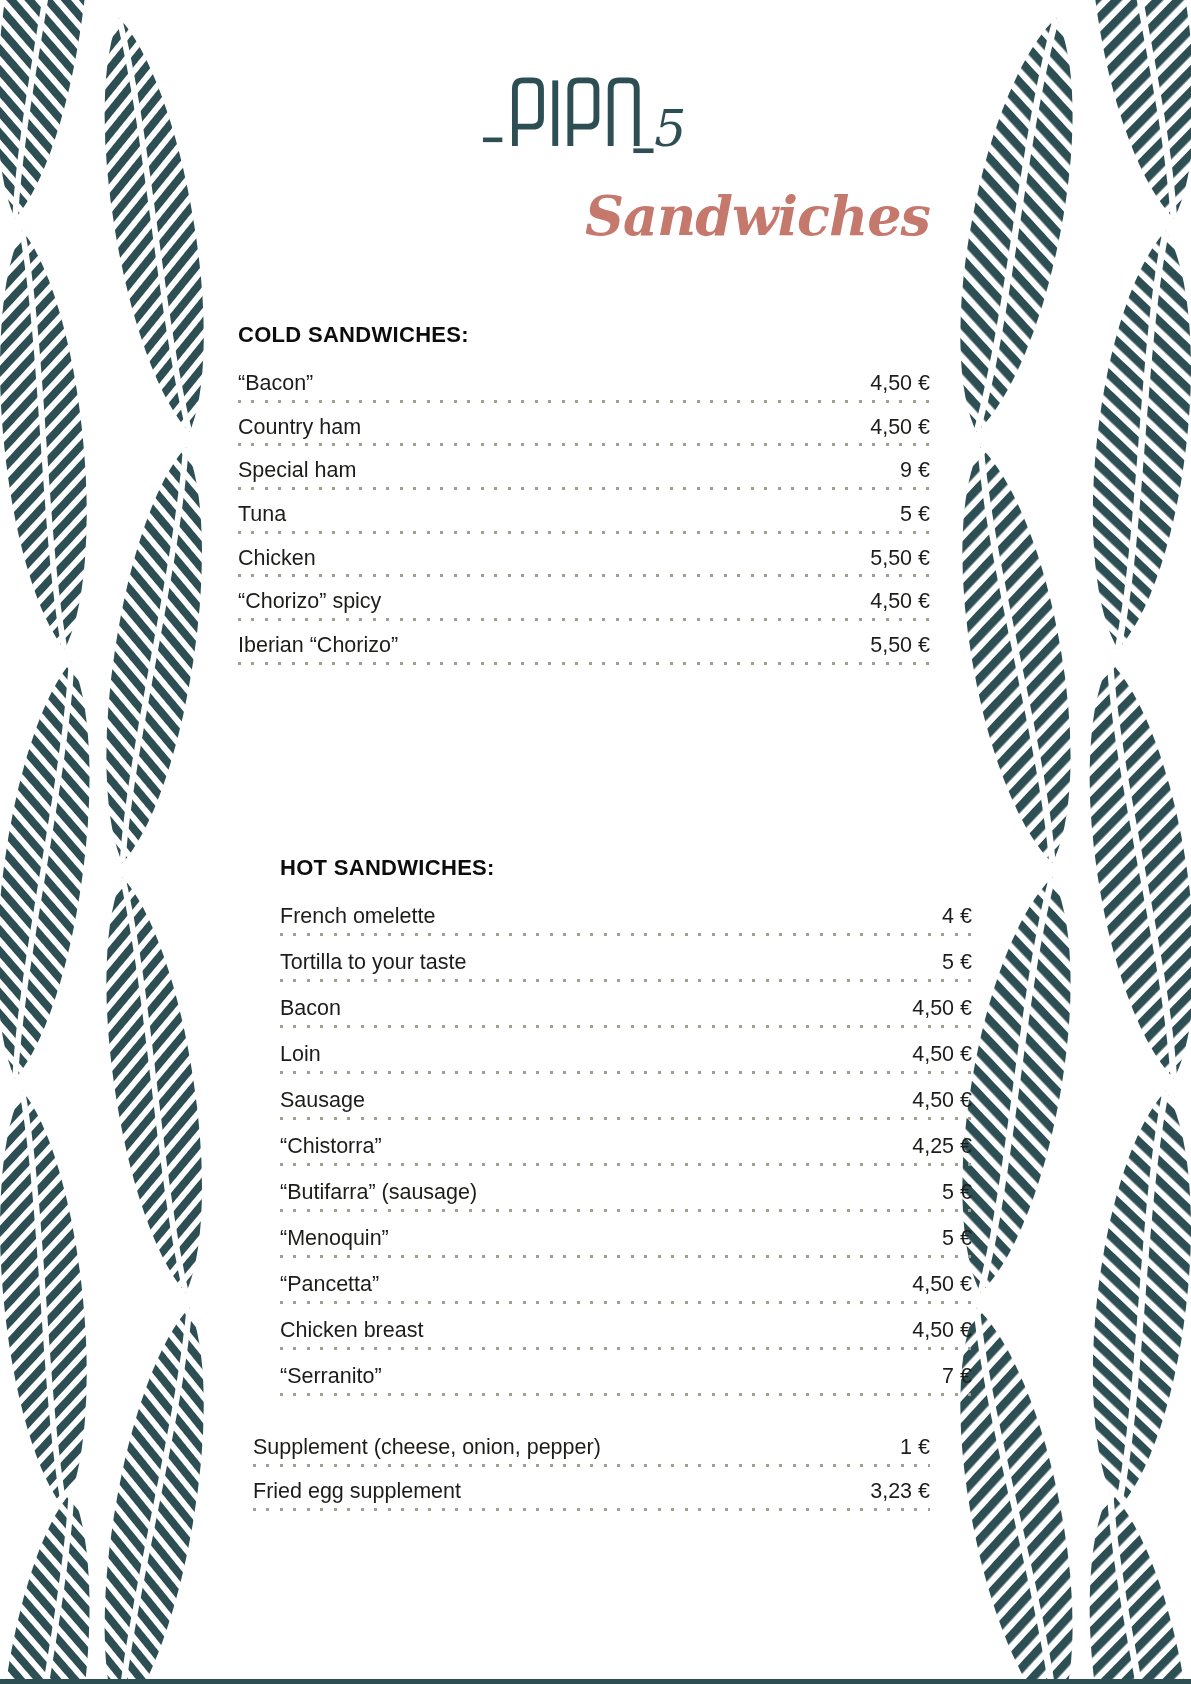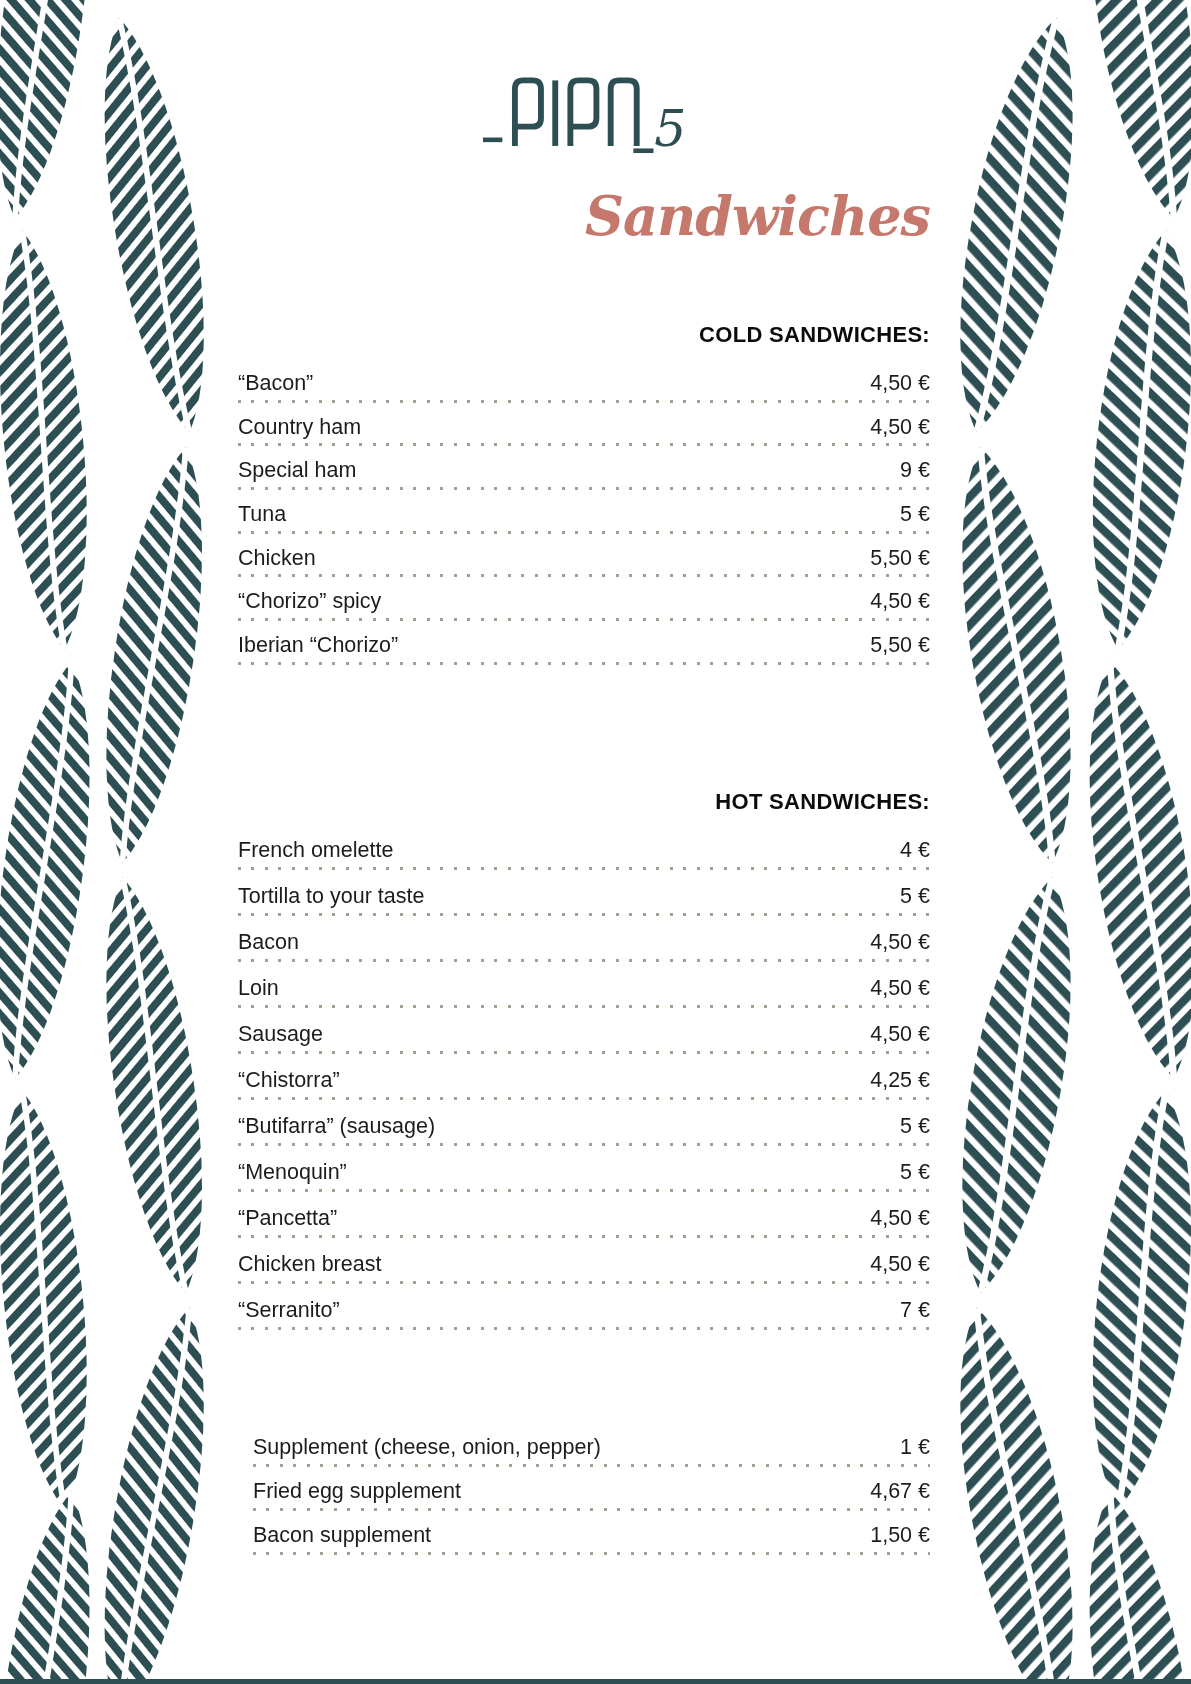--- a/index.html
+++ b/index.html
@@ -24,24 +24,24 @@
   
   .logo-wrap{position:absolute;left:238px;width:692px;top:72px;display:flex;justify-content:center;}
   .logo-wrap svg{height:84px;width:auto;}
   
   .page-title{
     position:absolute;left:238px;width:692px;top:184px;text-align:right;
     font-family:"DejaVu Serif",serif;font-style:italic;font-weight:700;
     font-size:54px;line-height:64px;letter-spacing:-1px;color:var(--salmon);
   }
   
-  .menu-content{position:absolute;left:238px;top:0;width:692px;height:100%;text-align:right;}
+  .menu-content{position:absolute;left:238px;top:0;width:692px;height:100%;}
   .menu-section{position:absolute;left:0;width:100%;}
   .section-cold{top:323px;}
-  .section-hot{top:790px;}
+  .section-hot{top:856px;margin-left:42px;}
   .section-supplements{top:1436px;}
   .section-heading{
     font-family:"Liberation Sans",sans-serif;font-weight:700;font-size:22px;line-height:23px;
     letter-spacing:.3px;color:#0c0c0c;margin:0 0 26px 0;
   }
   .menu-row{position:relative;}
   .section-cold .menu-row{height:43.7px;}
   .section-hot .menu-row{height:46px;}
   .section-supplements .menu-row{height:44px;margin-left:15px;}
   .item-name,.item-price{
@@ -226,25 +226,20 @@
     <section class="menu-section section-supplements">
 
     <div class="rows">
         <div class="menu-row">
     <span class="item-name">Supplement (cheese, onion, pepper)</span>
     <span class="item-price">1 €</span>
     <div class="dots"></div>
   </div>
         <div class="menu-row">
     <span class="item-name">Fried egg supplement</span>
-    <span class="item-price">4,67 €</span>
-    <div class="dots"></div>
-  </div>
-        <div class="menu-row">
-    <span class="item-name">Bacon supplement</span>
-    <span class="item-price">1,50 €</span>
+    <span class="item-price">3,23 €</span>
     <div class="dots"></div>
   </div>
       </div>
   </section>
   </main>
 
 <div class="bottom-strip"></div>
 
 </body></html>

